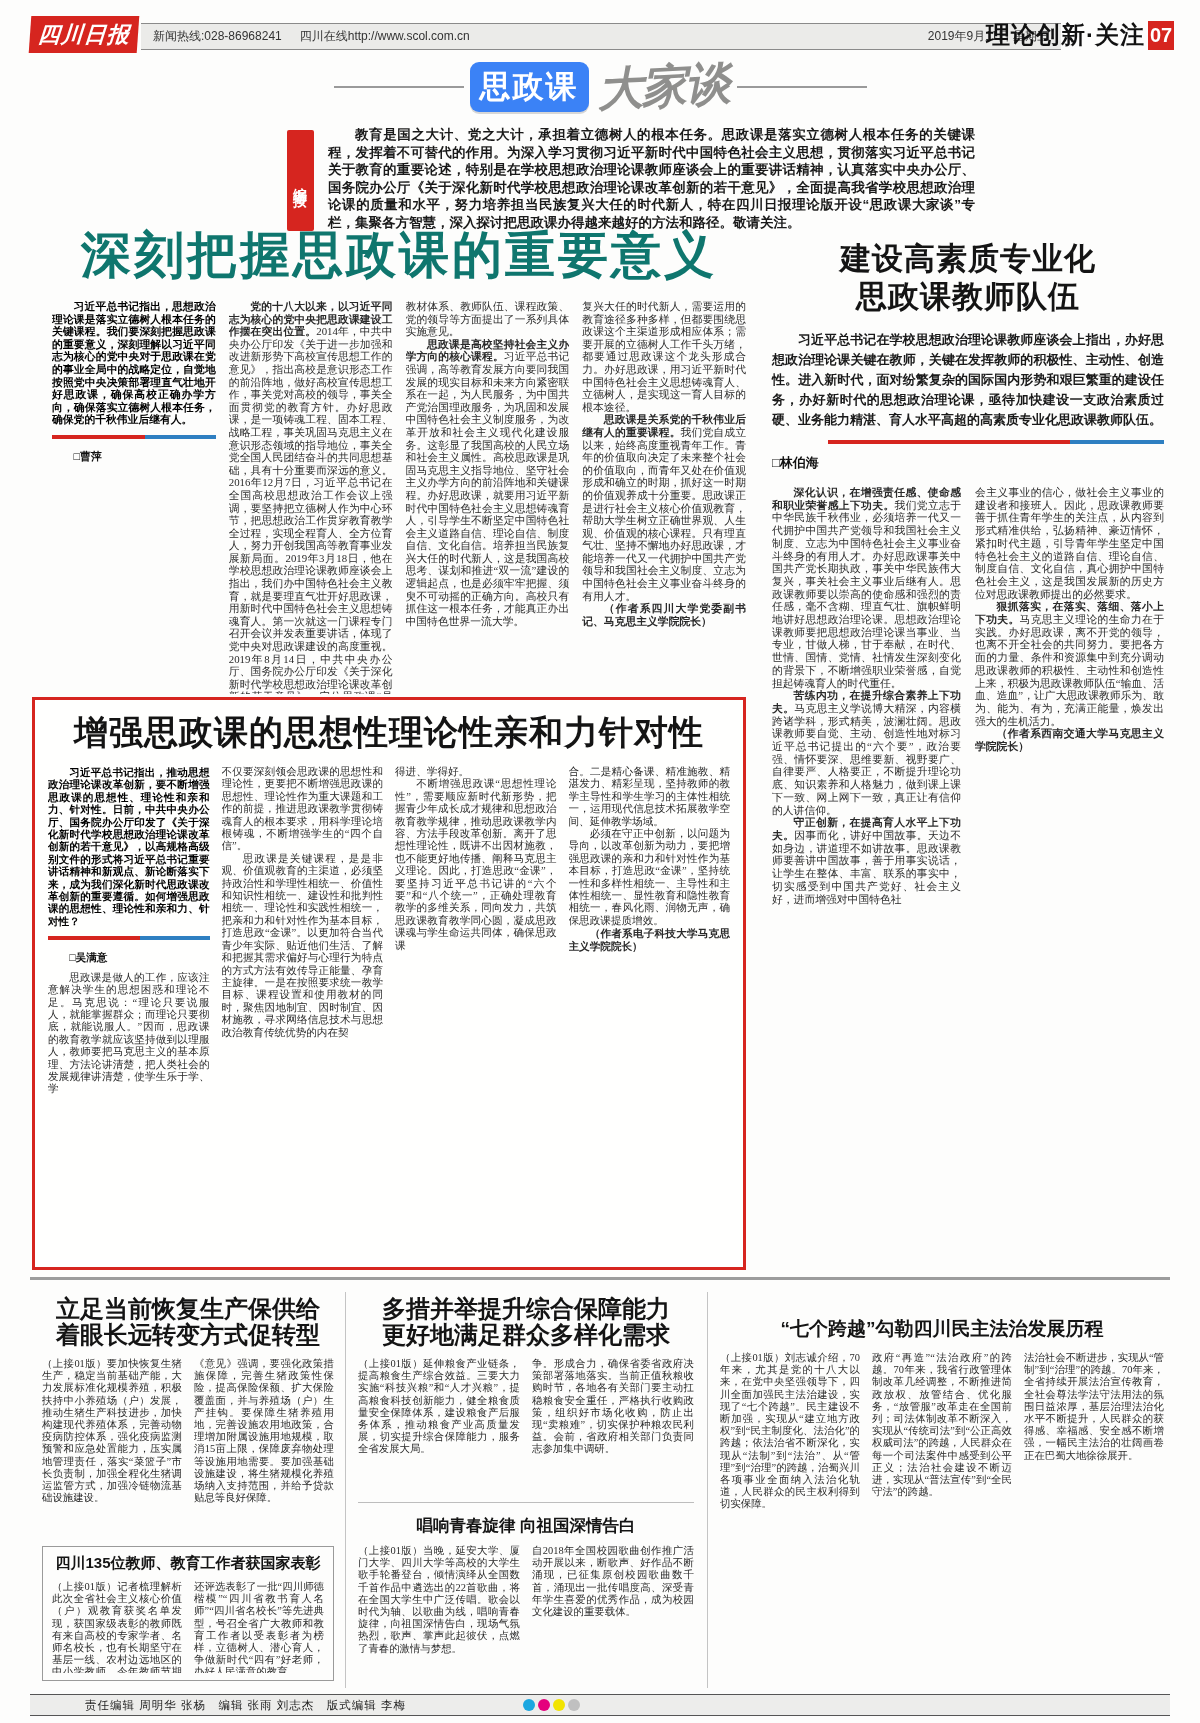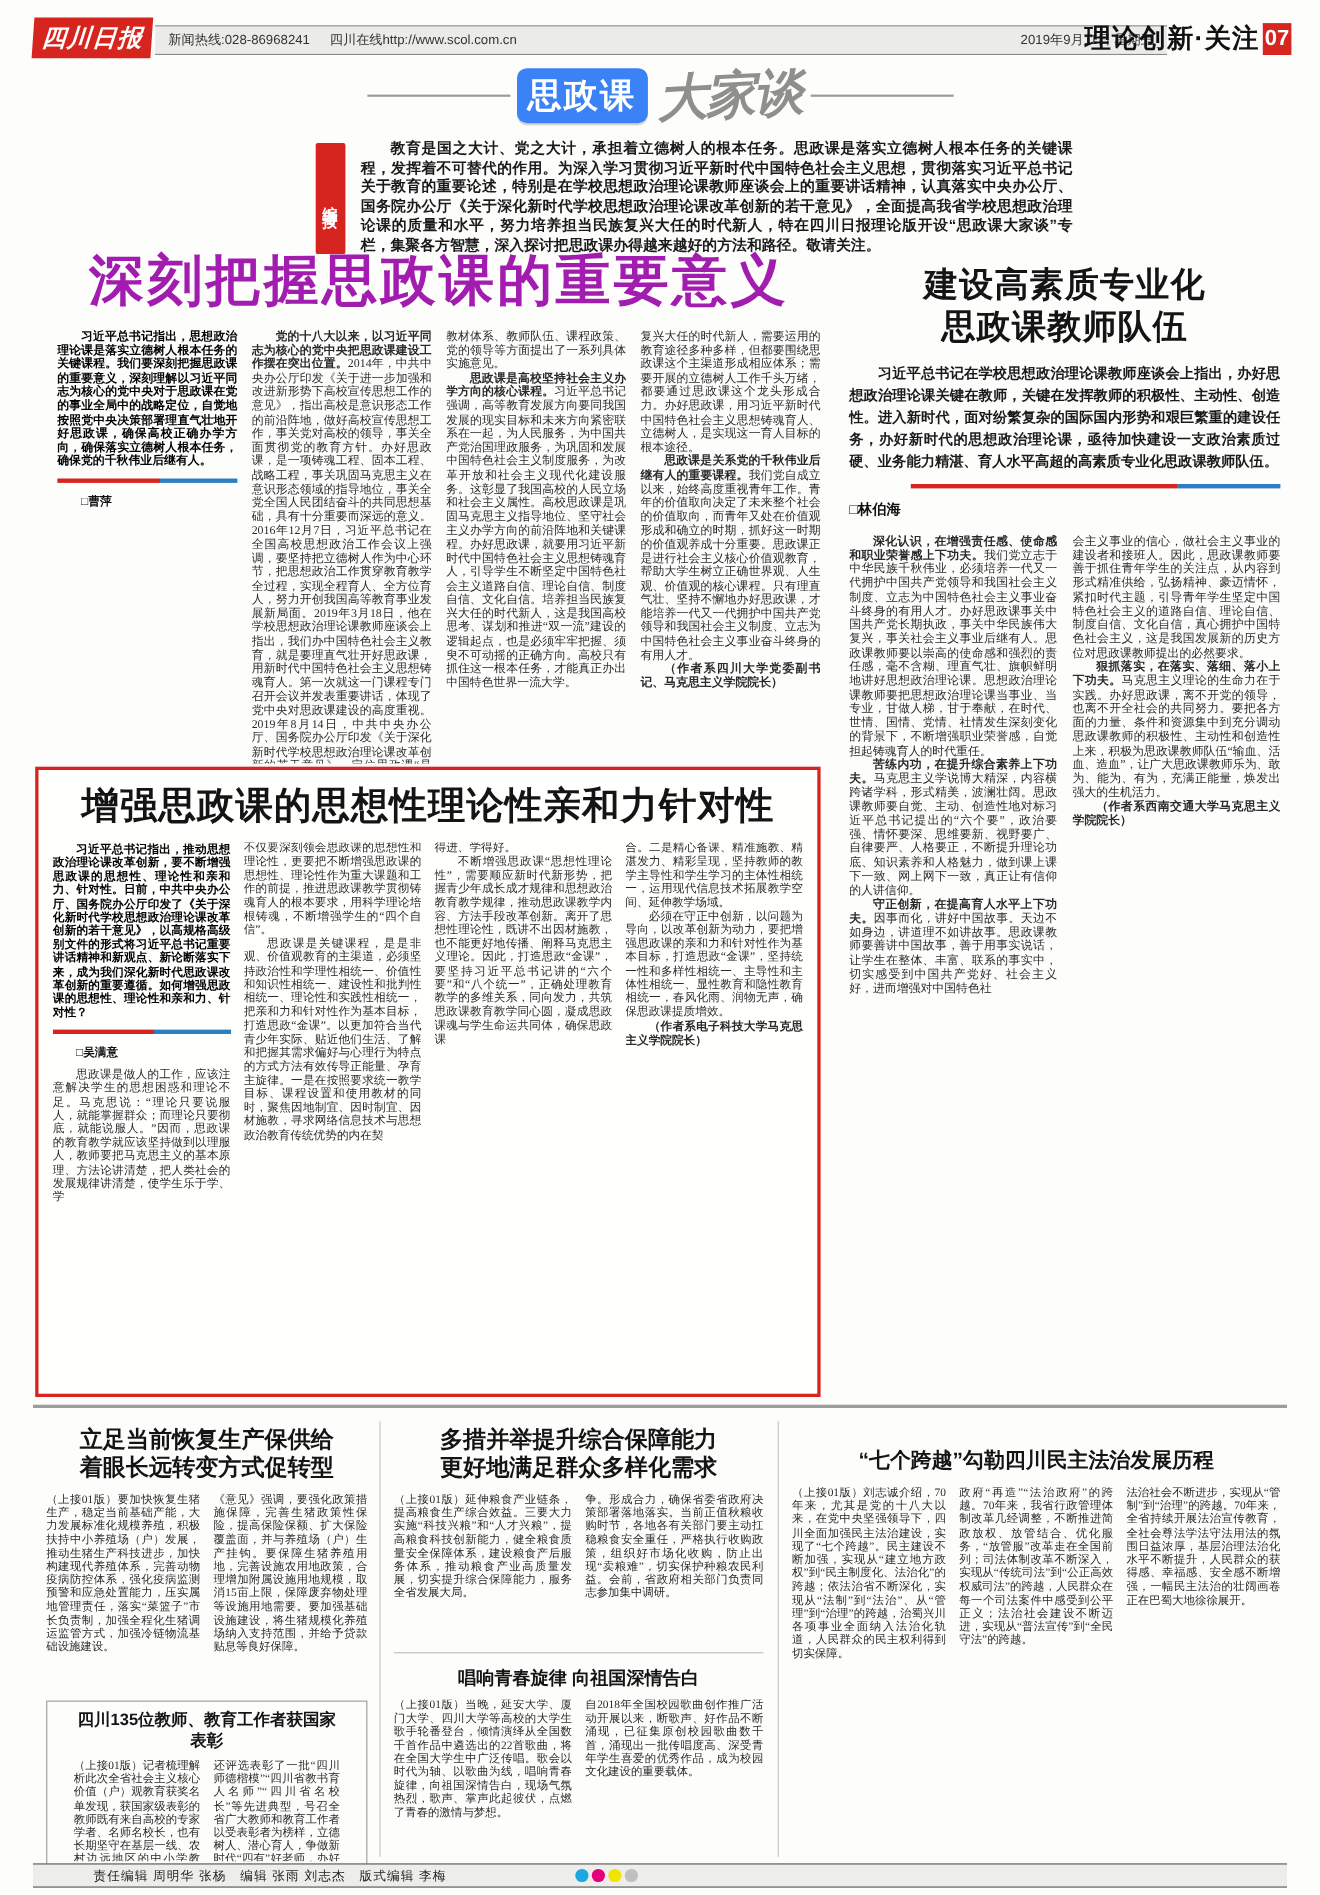--- a/index.html
+++ b/index.html
@@ -33,21 +33,21 @@
   .ednote{position:absolute;left:287px;top:126px;width:688px;display:flex;}
   .ednote-bar{width:27px;min-height:86px;background:#d6251f;color:#fff;border-radius:2px;
               font-family:"Liberation Sans",sans-serif;font-weight:bold;font-size:14px;
               writing-mode:vertical-rl;text-orientation:upright;letter-spacing:4px;
               display:flex;align-items:center;justify-content:center;margin-top:4px;}
   .ednote-text{margin-left:14px;font-family:"Liberation Sans",sans-serif;font-weight:bold;
                font-size:13.5px;line-height:17.5px;text-align:justify;text-indent:2em;color:#1a1a1a;}
   
   .main-headline{position:absolute;left:52px;top:222px;width:694px;text-align:center;
                  font-family:"Liberation Sans",sans-serif;font-weight:bold;font-size:50px;
-                 letter-spacing:3px;color:#a21caf;}
+                 letter-spacing:3px;color:#0f766e;}
   .main-cols{position:absolute;left:52px;top:300px;width:694px;height:394px;display:flex;gap:13px;}
   .col{flex:1;overflow:hidden;}
   .col p{margin:0;font-size:10.8px;line-height:12.6px;text-align:justify;text-indent:2em;}
   .col p b{font-family:"Liberation Sans",sans-serif;}
   .intro{font-family:"Liberation Sans",sans-serif;font-weight:bold;font-size:13px;line-height:16.5px;
          text-align:justify;text-indent:2em;color:#000;margin:0;}
   .byline-divider{height:4px;margin:9px 0 11px;background:linear-gradient(to right,#d6251f 0 57%,#2e7fc1 57% 100%);}
   .byline{font-family:"Liberation Sans",sans-serif;font-weight:bold;font-size:13px;color:#111;margin:0;}
   .sig{font-weight:bold;font-family:"Liberation Sans",sans-serif;font-size:10.8px;line-height:13px;
        text-align:right;margin-top:3px;}
@@ -66,26 +66,26 @@
           box-sizing:border-box;padding:8px 13px;background:#fffffe;}
   .redbox-headline{font-family:"Liberation Sans",sans-serif;font-weight:bold;font-size:34px;
                    letter-spacing:1px;text-align:center;color:#141414;margin:2px 0 10px;}
   .redbox-cols{display:flex;gap:12px;height:488px;}
   .redbox-cols .intro{font-size:12.5px;line-height:16px;}
   .redbox-cols .col p{font-size:10.6px;line-height:12.4px;}
   
   .bottom-divider{position:absolute;left:30px;top:1277px;width:1140px;height:3px;background:#9c9c9c;}
   .vrule{position:absolute;top:1292px;height:396px;width:1px;background:#c4c4c4;}
   .bgroup{position:absolute;top:1292px;}
-  .bhead{font-family:"Liberation Sans",sans-serif;font-weight:bold;font-size:21px;line-height:26px;
+  .bhead{font-family:"Liberation Sans",sans-serif;font-weight:bold;font-size:24px;line-height:26px;
          text-align:center;color:#141414;margin:4px 0 10px;}
   .bhead.single{font-size:19px;margin-top:24px;}
   .bcols{display:flex;gap:12px;overflow:hidden;}
   .bcols .col p{font-size:10.4px;line-height:12.2px;}
-  .subbox{border:1px solid #9a9a9a;margin-top:10px;padding:7px 24px;}
+  .subbox{border:1px solid #9a9a9a;margin-top:10px;padding:7px 9px;}
   .subhead{font-family:"Liberation Sans",sans-serif;font-weight:bold;font-size:15px;text-align:center;
            color:#141414;margin:0 0 8px;}
   .subhead2{font-family:"Liberation Sans",sans-serif;font-weight:bold;font-size:16.5px;text-align:center;
             color:#141414;margin:14px 0 8px;border-top:1px solid #bdbdbd;padding-top:12px;}
   
   .footer{position:absolute;left:30px;top:1694px;width:1140px;height:22px;background:#ededeb;
           border-top:1.5px solid #555;border-bottom:1.5px solid #555;box-sizing:border-box;
           display:flex;align-items:center;font-family:"Liberation Sans",sans-serif;font-size:11.5px;color:#222;}
   .footer-credits{margin-left:55px;letter-spacing:1px;}
   .cmyk{position:absolute;left:493px;top:4px;display:flex;gap:3px;}

